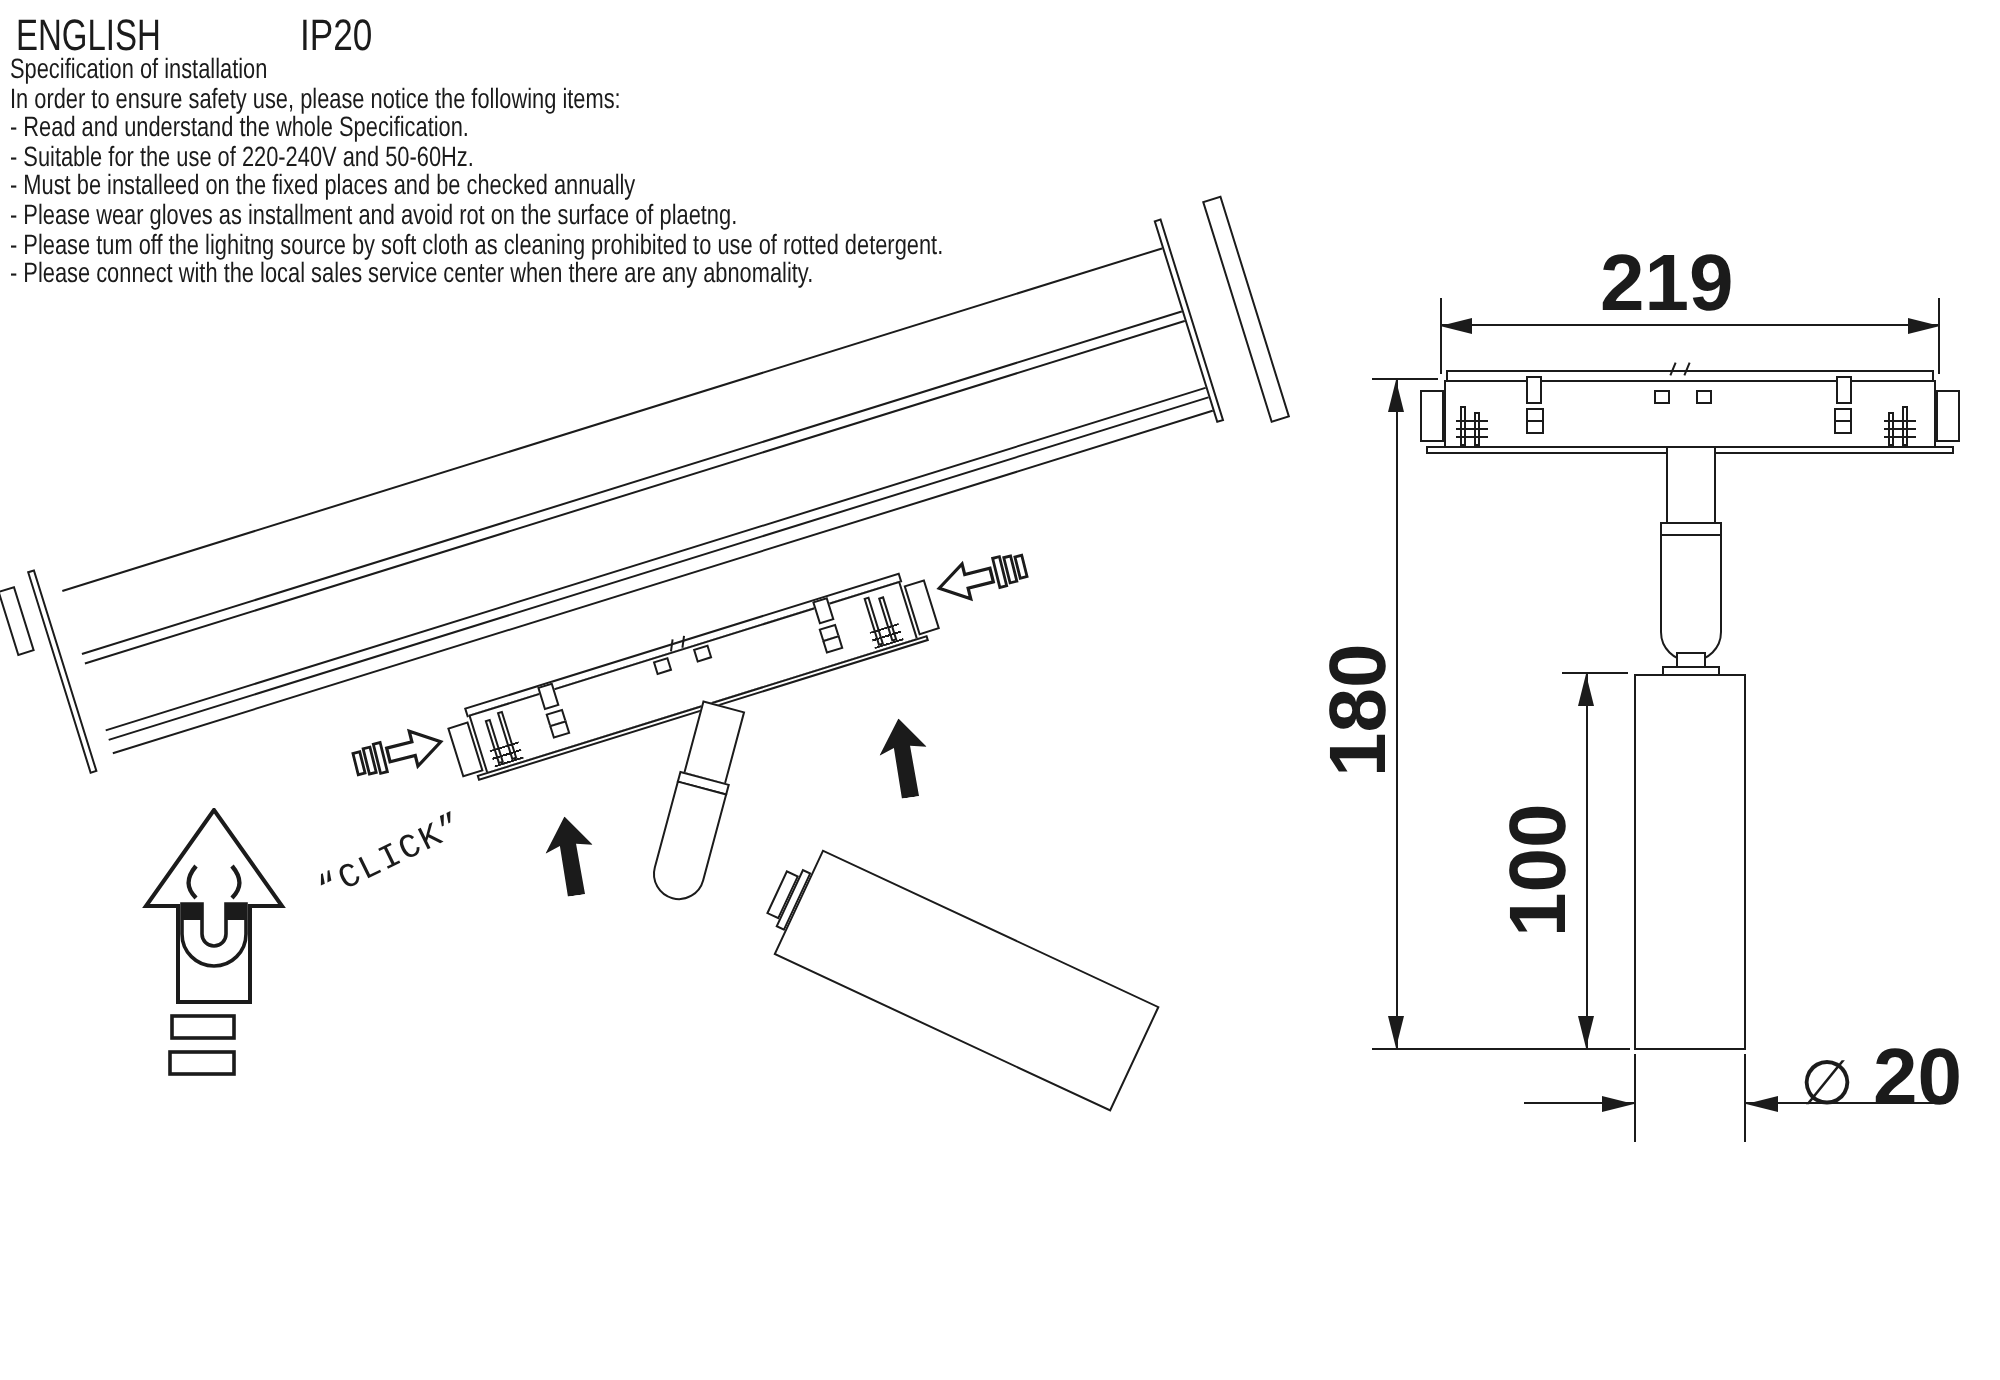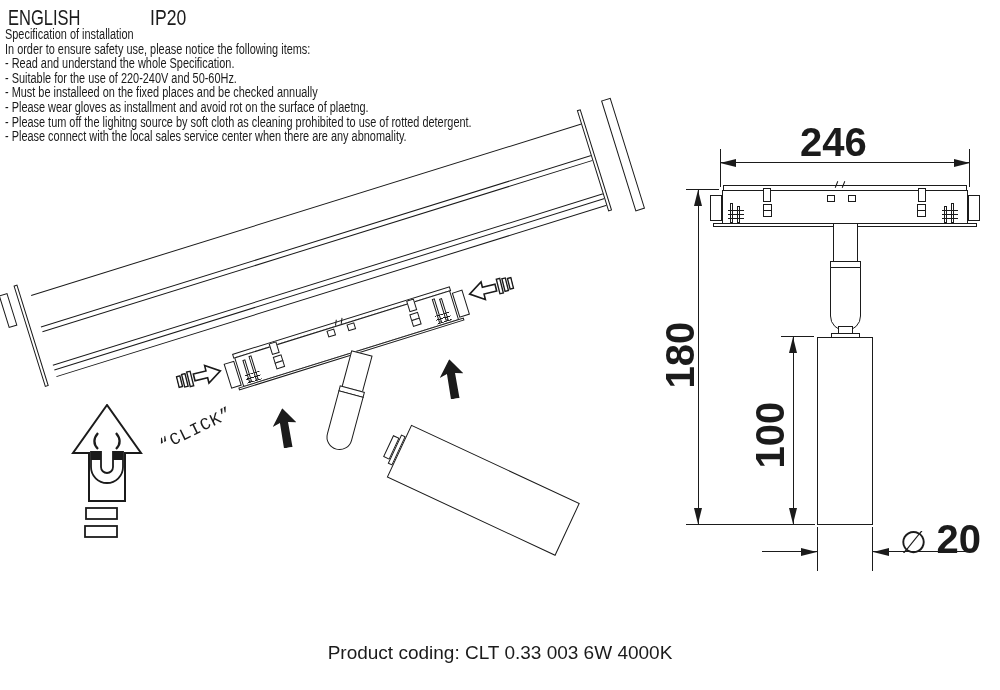--- a/index.html
+++ b/index.html
@@ -159,21 +159,21 @@
   </div>
 
   <div class="bx2" style="left:817px;top:337px;width:56px;height:188px;"></div>
 
   <div class="grp">
     <div class="ln" style="left:720px;top:149px;width:1px;height:38px;"></div>
     <div class="ln" style="left:969px;top:149px;width:1px;height:38px;"></div>
     <div class="ln" style="left:720px;top:162px;width:250px;height:1px;"></div>
     <div class="arr arr-l" style="left:720px;top:159px;width:16px;height:8px;"></div>
     <div class="arr arr-r" style="left:954px;top:159px;width:16px;height:8px;"></div>
-    <div class="abs dim-num" style="left:800px;top:127px;width:66px;text-align:center;">246</div>
+    <div class="abs dim-num" style="left:800px;top:127px;width:66px;text-align:center;">219</div>
   </div>
 
   <div class="grp">
     <div class="ln" style="left:686px;top:189px;width:33px;height:1px;"></div>
     <div class="ln" style="left:686px;top:524px;width:129px;height:1px;"></div>
     <div class="ln" style="left:698px;top:190px;width:1px;height:334px;"></div>
     <div class="arr arr-u" style="left:694px;top:190px;width:8px;height:16px;"></div>
     <div class="arr arr-d" style="left:694px;top:508px;width:8px;height:16px;"></div>
     <div class="abs dim-num rot90" style="left:648px;top:342px;width:63px;height:30px;text-align:center;">180</div>
   </div>
@@ -192,15 +192,14 @@
     <div class="ln" style="left:762px;top:551px;width:55px;height:1px;"></div>
     <div class="ln" style="left:873px;top:551px;width:100px;height:1px;"></div>
     <div class="arr arr-r" style="left:801px;top:548px;width:16px;height:8px;"></div>
     <div class="arr arr-l" style="left:873px;top:548px;width:16px;height:8px;"></div>
     <div class="abs" style="left:900px;top:524px;white-space:nowrap;">
       <span class="dia-sym">∅</span>
       <span class="dim-num" style="margin-left:5px;">20</span>
     </div>
   </div>
 
-  <div class="abs footer" style="left:0;top:642px;">Product coding: CLT 0.33 003 6W 4000K</div>
 
 </div>
 
 </body></html>

